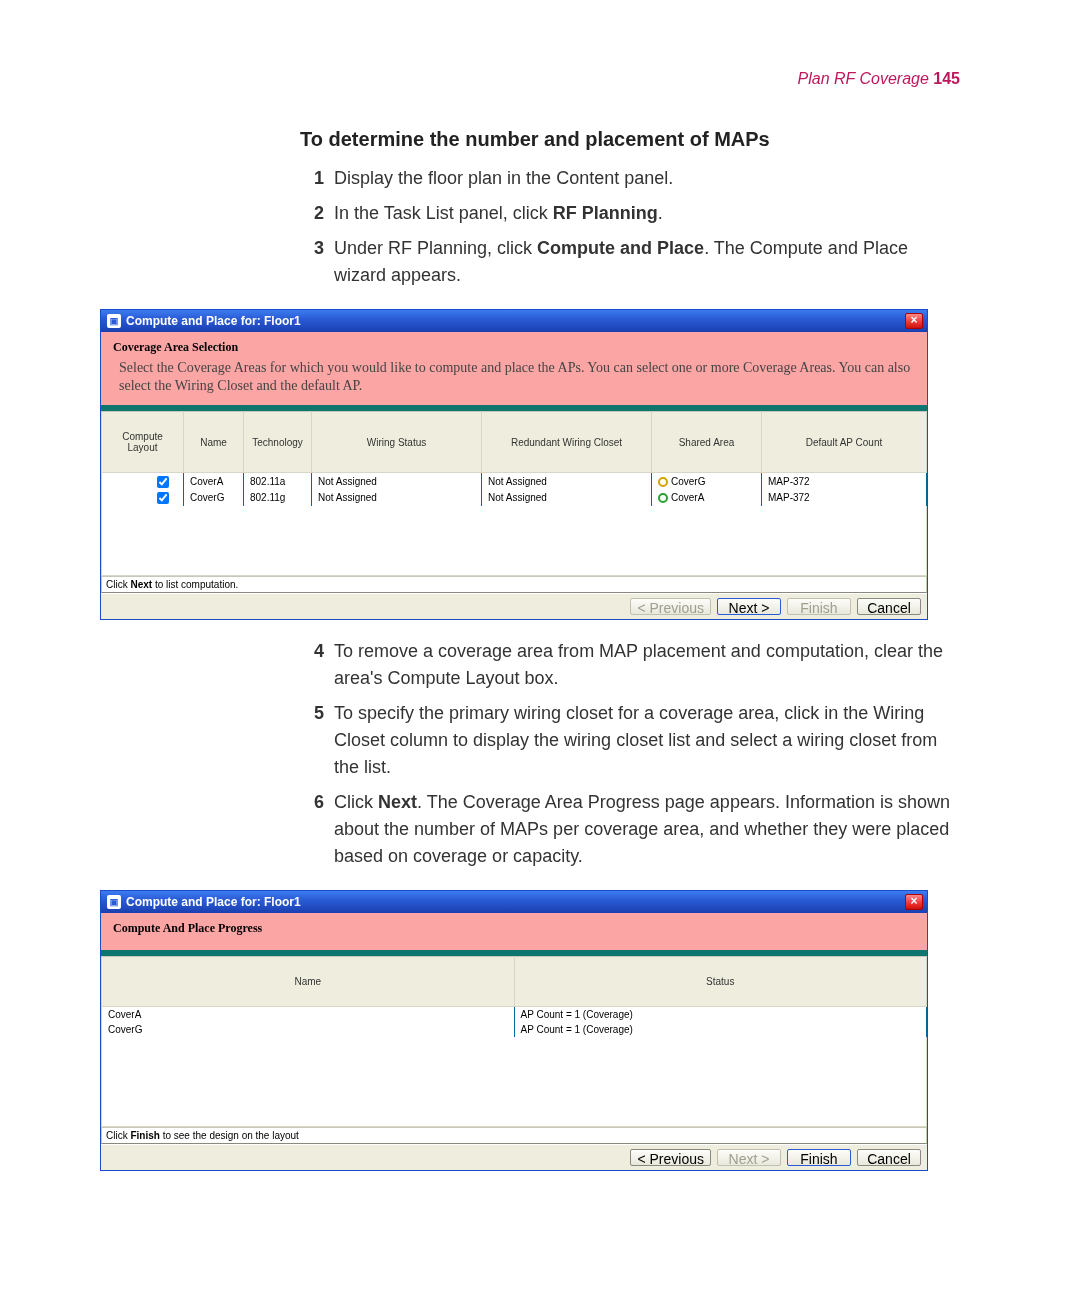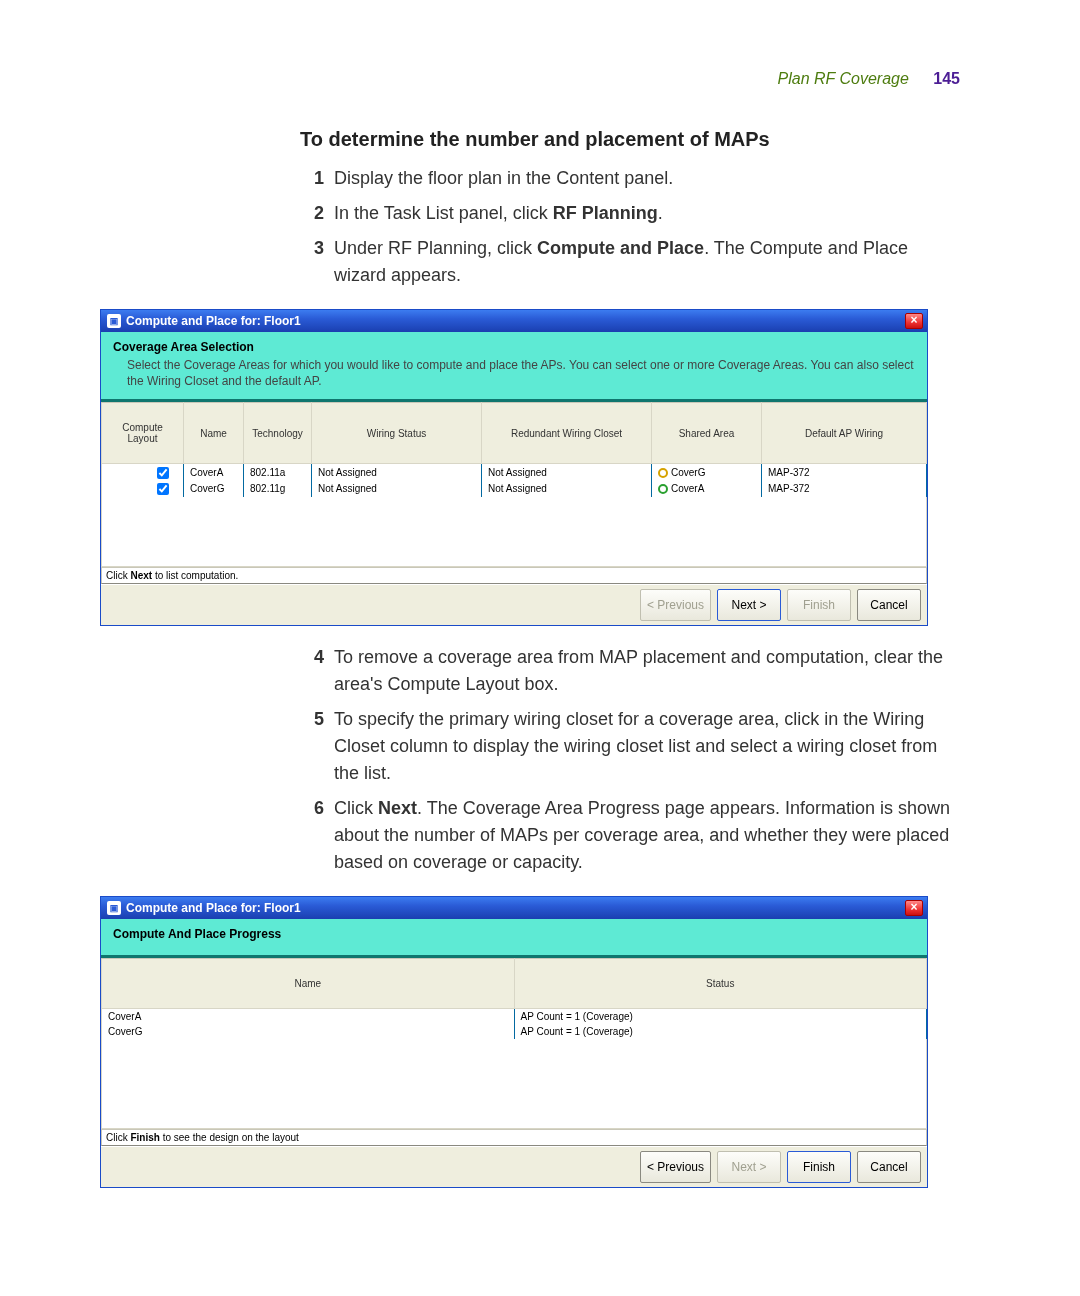--- a/index.html
+++ b/index.html
@@ -18,26 +18,25 @@
     position: relative;
   }
   .running-head {
     text-align: right;
     font-size: 16px;
     margin-bottom: 40px;
     padding-right: 40px;
   }
   .running-head .section-name {
     font-style: italic;
-    color: #4d7c0f;
-    margin-right: 20px;
+    color: #be185d;
   }
   .running-head .pageno {
     font-weight: bold;
-    color: #4c1d95;
+    color: #be185d;
   }
   .content-block {
     margin-left: 200px;
     margin-right: 40px;
   }
   .proc-title {
     font-weight: bold;
     font-size: 20px;
     margin: 20px 0 14px 0;
     color: #222;
@@ -98,33 +97,34 @@
     border: 1px solid #a00;
     border-radius: 2px;
     color: #fff;
     font-weight: bold;
     font-size: 12px;
     line-height: 12px;
     text-align: center;
     cursor: pointer;
   }
   .wiz .head {
-    background: #5eead4;
+    background: #fca5a5;
     padding: 8px 12px 10px 12px;
-    border-bottom: 3px solid #0f766e;
+    border-bottom: 6px solid #0f766e;
+    font-family: Liberation Serif, serif;
   }
   .wiz .head .h1 {
     font-weight: bold;
     font-size: 12px;
     margin-bottom: 4px;
   }
   .wiz .head .desc {
-    font-size: 12px;
+    font-size: 14px;
     color: #444;
-    margin-left: 14px;
+    margin-left: 6px;
     line-height: 1.3;
   }
   .wiz .body {
     background: #f3f2e6;
   }
   .wiz table.grid {
     width: 100%;
     border-collapse: collapse;
     font-size: 10px;
   }
@@ -163,22 +163,22 @@
   .wiz .btnbar {
     background: #efeede;
     padding: 4px 6px;
     display: flex;
     justify-content: flex-end;
     gap: 6px;
     border-top: 1px solid #fff;
   }
   .wiz .btn {
     min-width: 64px;
-    height: 32px;
-    font-size: 12px;
+    height: 17px;
+    font-size: 14px;
     border: 1px solid #8a8980;
     border-radius: 2px;
     background: linear-gradient(to bottom,#fdfdfa,#e9e8dc);
     cursor: pointer;
     color: #000;
   }
   .wiz .btn.primary { border: 1px solid #2a5bd6; }
   .wiz .btn:disabled {
     color: #a0a090;
     cursor: default;
@@ -252,21 +252,21 @@
             <col>
         </colgroup>
         <thead>
             <tr id="w1-head">
               <th>Compute Layout</th>
               <th>Name</th>
               <th>Technology</th>
               <th>Wiring Status</th>
               <th>Redundant Wiring Closet</th>
               <th>Shared Area</th>
-              <th>Default AP Wiring</th>
+              <th>Default AP Count</th>
             </tr>
           </thead>
         <tbody id="w1-body">
             <tr>
               <td class="chk"><input type="checkbox" checked="" style=""></td>
               <td>CoverA</td>
               <td>802.11a</td>
               <td>Not Assigned</td>
               <td>Not Assigned</td>
               <td class="shared"><span class="circ cG"></span>CoverG</td>

